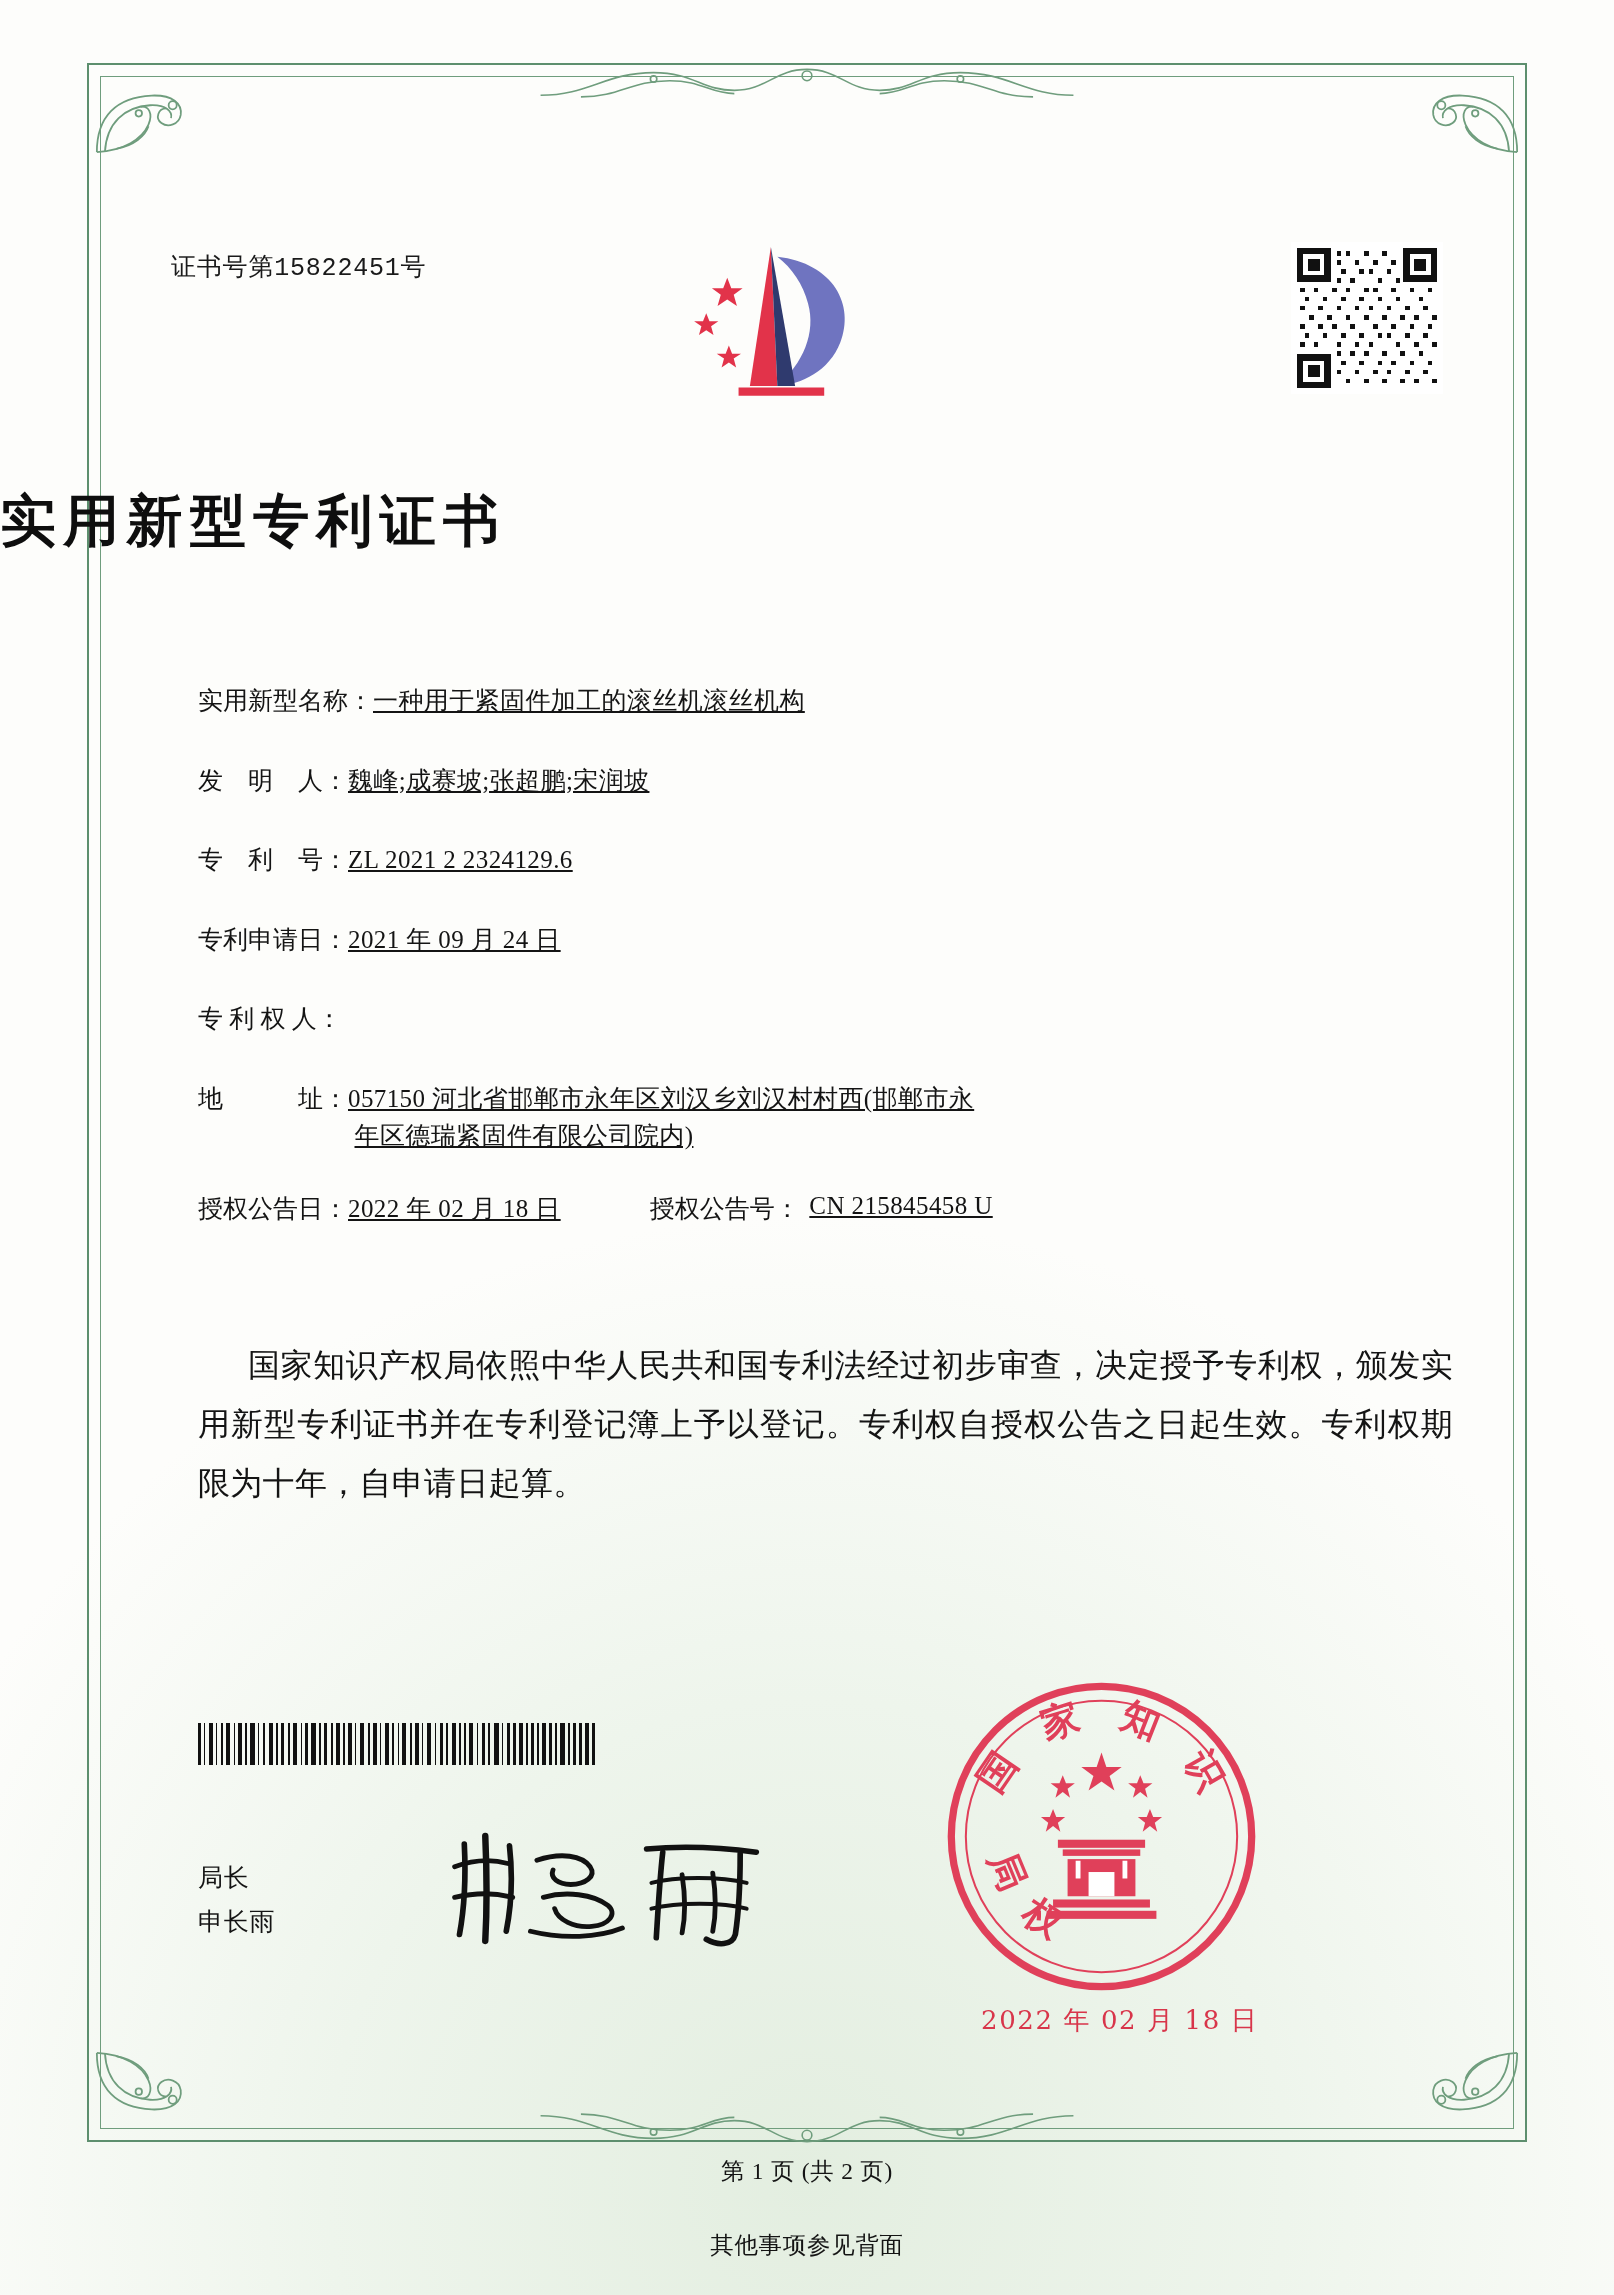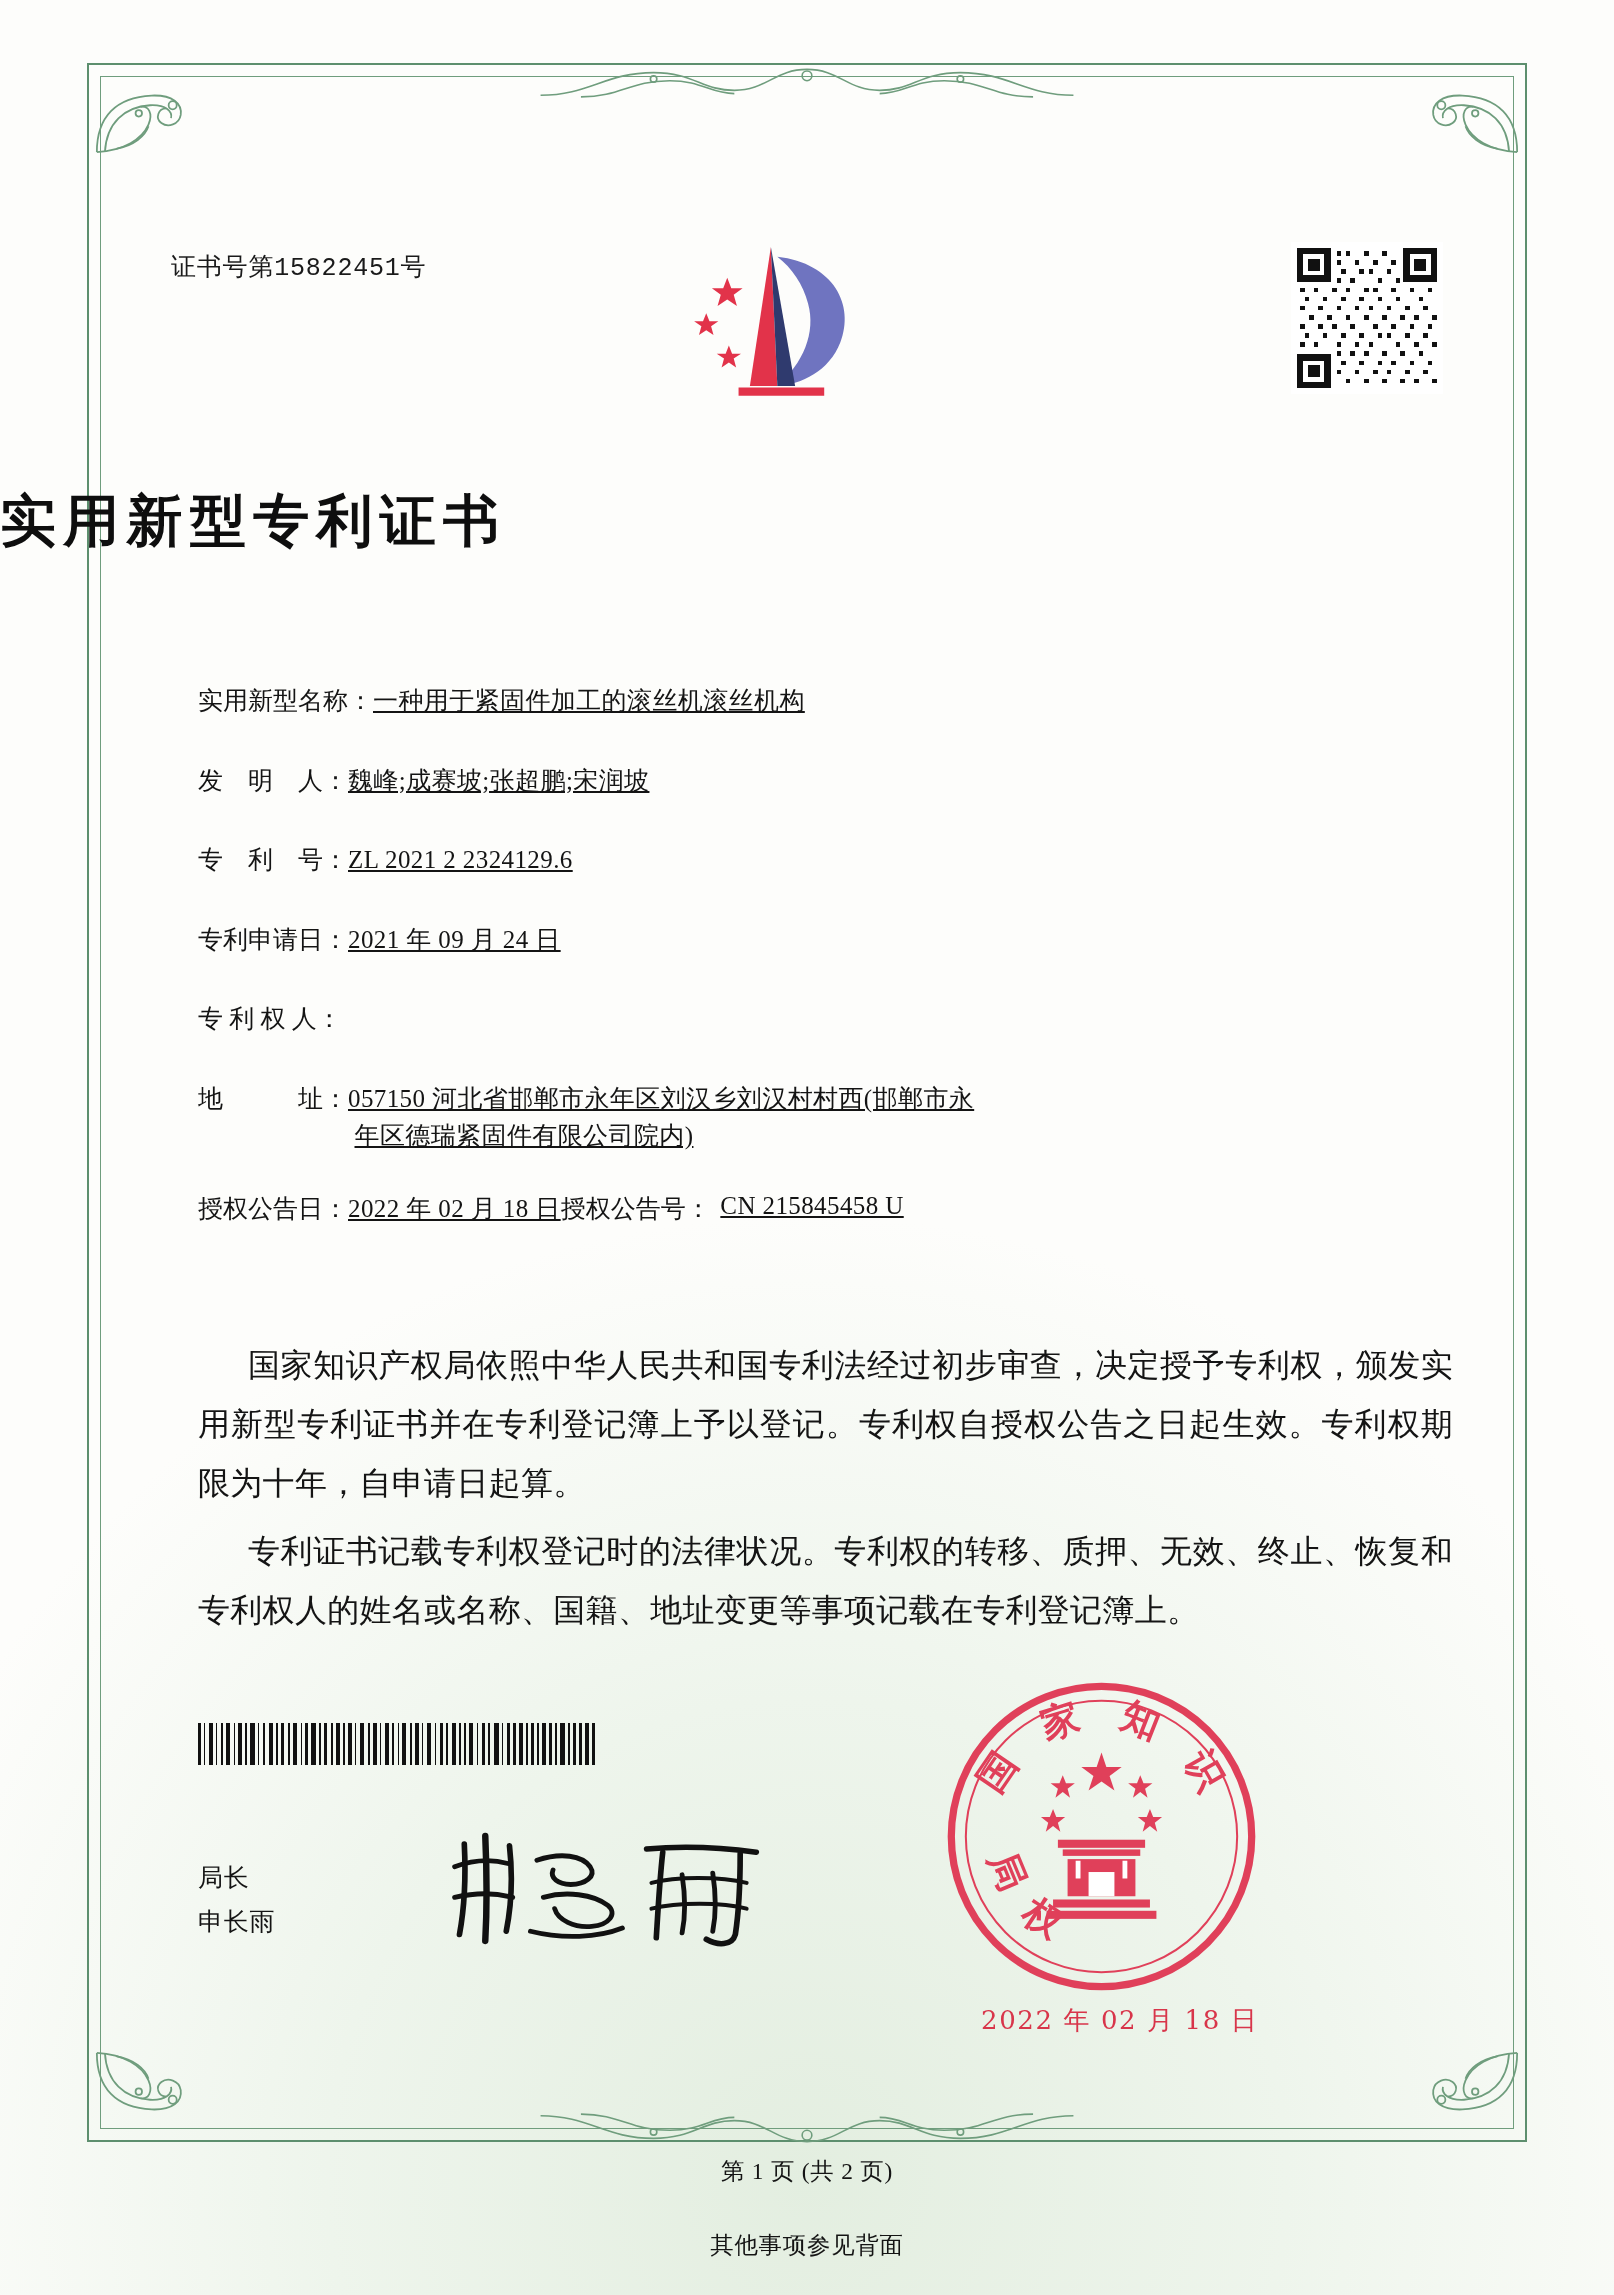--- a/index.html
+++ b/index.html
@@ -127,21 +127,21 @@
   }
 
   .grant-row {
     display: flex;
     align-items: flex-start;
     font-size: 25px;
     color: #141414;
     margin-top: -4.8px;
   }
   .grant-left { display: flex; }
-  .grant-right { display: flex; }
+  .grant-right { display: flex; margin-left: 89px; }
   .grant-right .field-label { min-width: 0; margin-right: 9.7px; }
 
   
   .body-text {
     position: absolute;
     left: 198px; right: 161px; top: 1336px;
     font-size: 32px;
     line-height: 1.85;
     color: #141414;
     letter-spacing: 0.3px;
@@ -470,21 +470,20 @@
       <div class="grant-right">
         <div class="field-label">授权公告号：</div>
         <div class="field-value">CN 215845458 U</div>
       </div>
     </div>
 
   </div>
 
   <div class="body-text">
     <p>国家知识产权局依照中华人民共和国专利法经过初步审查，决定授予专利权，颁发实用新型专利证书并在专利登记簿上予以登记。专利权自授权公告之日起生效。专利权期限为十年，自申请日起算。</p>
-    <p>专利证书记载专利权登记时的法律状况。专利权的转移、质押、无效、终止、恢复和专利权人的姓名或名称、国籍、地址变更等事项记载在专利登记簿上。</p>
   </div>
 
   <div class="barcode">
     <svg viewBox="0 0 500 52" xmlns="http://www.w3.org/2000/svg" shape-rendering="crispEdges">
       <g fill="#111111">
         <rect x="0" y="0" width="4" height="52"></rect>
           <rect x="7" y="0" width="2" height="52"></rect>
         <rect x="13" y="0" width="5" height="52"></rect>
           <rect x="22" y="0" width="2" height="52"></rect>
         <rect x="28" y="0" width="3" height="52"></rect>

